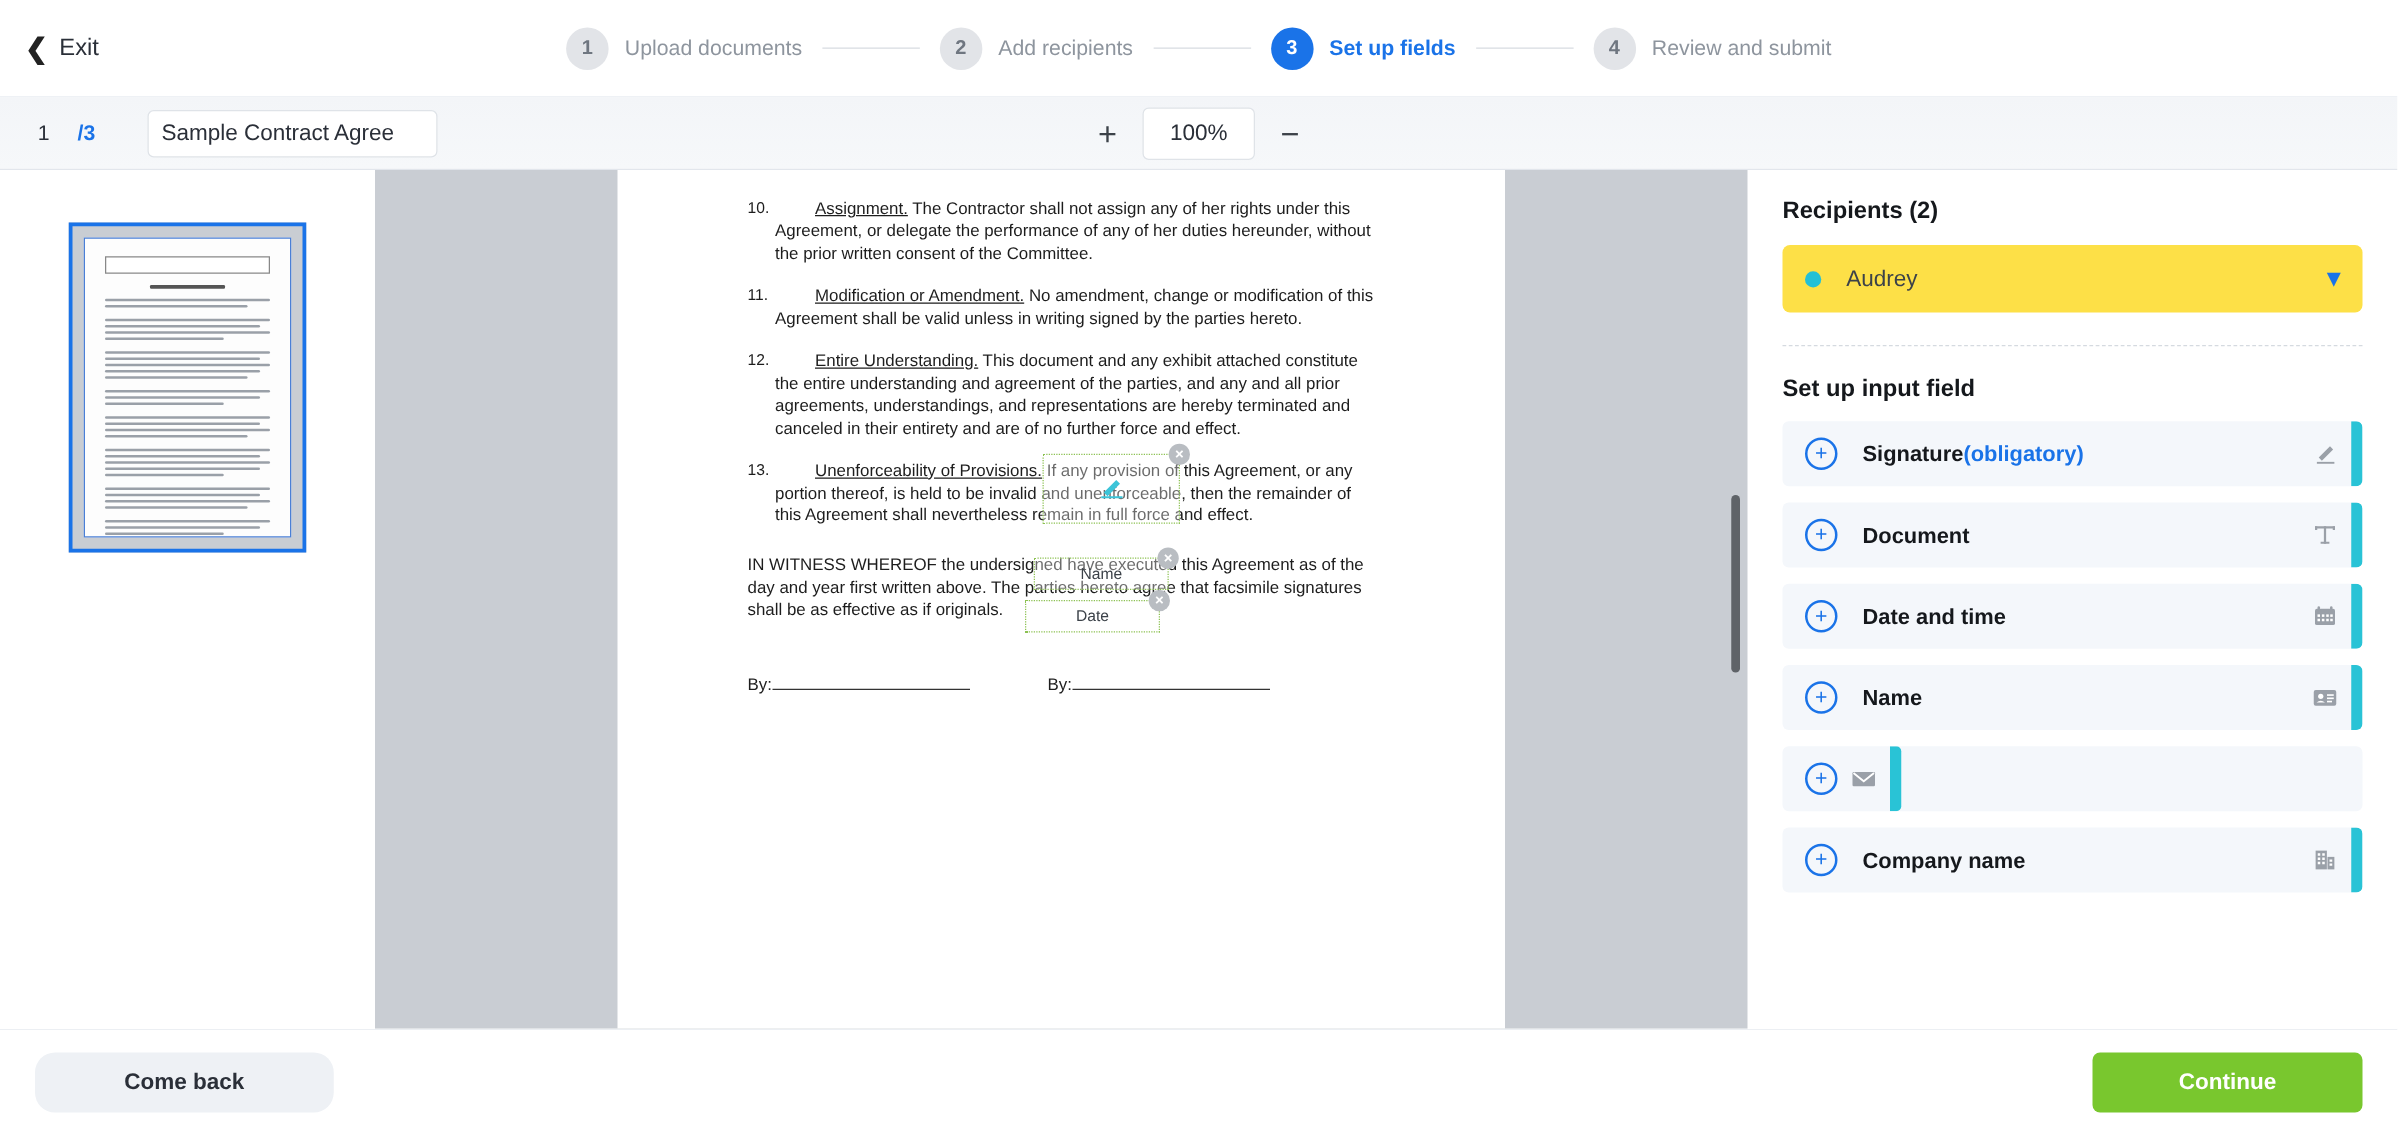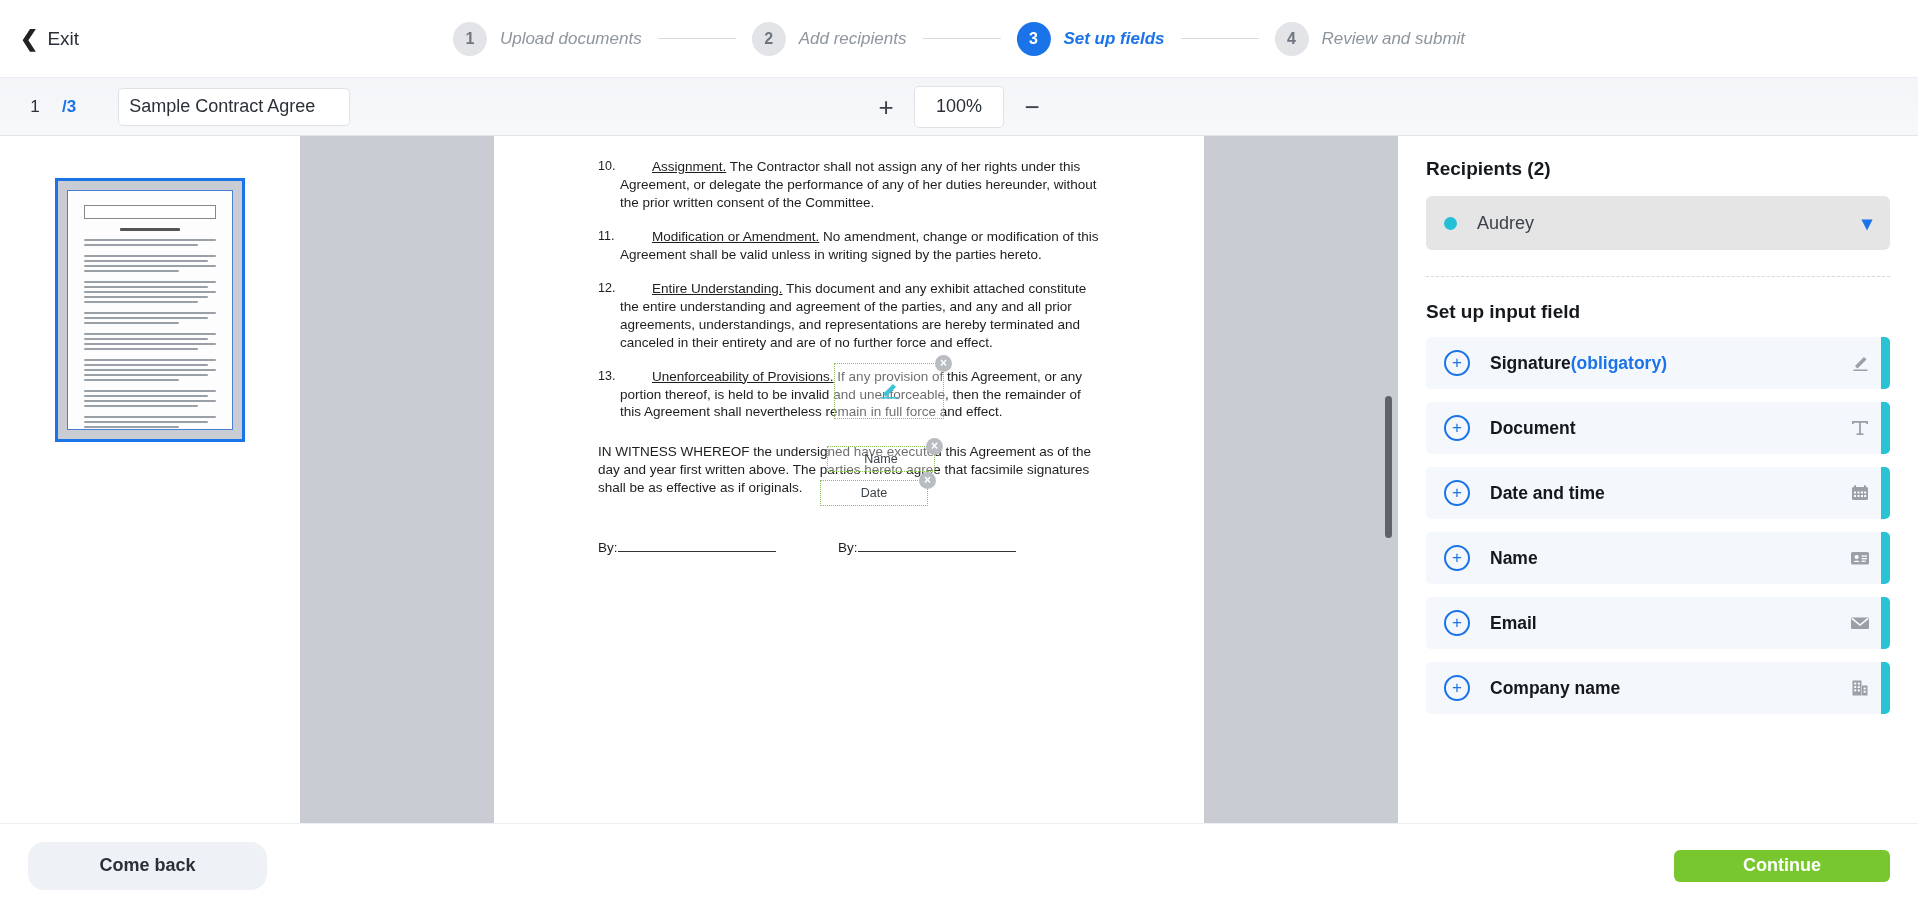--- a/index.html
+++ b/index.html
@@ -29,21 +29,21 @@
   }
   .step { display: flex; align-items: center; gap: 13px; }
   .step-num {
     width: 34px; height: 34px; border-radius: 50%;
     background: #e2e4e8; color: #6f7680;
     font-size: 16px; font-weight: 700;
     display: flex; align-items: center; justify-content: center;
     flex: 0 0 34px;
   }
   .step.active .step-num { background: #1a73e8; color: #fff; }
-  .step-label { font-size: 17px; color: #8e959e; white-space: nowrap; font-style: italic; }
+  .step-label { font-size: 17px; color: #8e959e; white-space: nowrap; }
   .step.active .step-label { color: #1a73e8; font-weight: 700; }
   .step-line { width: 78px; height: 1px; background: #d8dce1; margin: 0 16px; }
 
   
   .toolbar {
     height: 58px; flex: 0 0 58px;
     background: linear-gradient(#f3f5f8, #f6f8fa);
     border-bottom: 1px solid #e2e6ec;
     display: flex; align-items: center; position: relative;
   }
@@ -143,21 +143,21 @@
     background: #5f6368; border-radius: 4px;
   }
 
   
   .rpanel {
     width: 520px; flex: 0 0 520px; background: #ffffff;
     padding: 22px 28px 0 28px; overflow: hidden;
   }
   .rtitle { font-size: 19px; font-weight: 700; color: #15181c; margin-bottom: 16px; }
   .recip-row {
-    height: 54px; background: #e5e5e5; border-radius: 6px;
+    height: 54px; background: #fde047; border-radius: 6px;
     display: flex; align-items: center; padding: 0 18px; cursor: pointer;
   }
   .recip-dot { width: 13px; height: 13px; border-radius: 50%; background: #24c0d6; flex:0 0 13px;}
   .recip-name { font-size: 18px; color: #3c4249; margin-left: 20px; flex: 1 1 auto; }
   .chev-down { color: #1a73e8; font-size: 20px; font-weight: 700; line-height: 1; }
   .divider { border-top: 1px dashed #d5dae0; margin: 26px 0 24px; }
   .rtitle2 { font-size: 19px; font-weight: 700; color: #15181c; margin-bottom: 14px; }
 
   .field-row {
     position: relative; height: 52px; background: #f4f7fb; border-radius: 5px;
@@ -188,21 +188,21 @@
     height: 84px; flex: 0 0 84px; background: #fff;
     display: flex; align-items: center; justify-content: space-between;
     padding: 0 28px; border-top: 1px solid #eceff3;
   }
   .btn-back {
     width: 239px; height: 48px; background: #eef1f5; border: none; border-radius: 16px;
     font-size: 18px; font-weight: 700; color: #2a2f38; cursor: pointer;
     font-family: "Liberation Sans", sans-serif;
   }
   .btn-cont {
-    width: 216px; height: 32px; background: #79c72e; border: none; border-radius: 6px;
+    width: 216px; height: 48px; background: #79c72e; border: none; border-radius: 6px;
     font-size: 18px; font-weight: 700; color: #ffffff; cursor: pointer;
     font-family: "Liberation Sans", sans-serif;
   }
 </style>
 </head>
 <body>
 
 <div id="app">
 
   <div class="header">
@@ -438,21 +438,20 @@
             <rect x="12.6" y="8.4" width="5.4" height="1.3" fill="#fff"></rect>
             <rect x="12.6" y="11" width="5.4" height="1.3" fill="#fff"></rect>
             <rect x="12.6" y="13.6" width="4" height="1.3" fill="#fff"></rect>
           </svg>
         </span>
         <span class="field-bar"></span>
       </div>
 
       <div class="field-row">
         <span class="plus-ic">+</span>
-        <span class="field-label"><span>Email</span></span>
         <span class="field-ic">
           <svg width="22" height="22" viewBox="0 0 22 22">
             <rect x="2" y="5.5" width="18" height="11.5" rx="1" fill="#9aa0a8"></rect>
             <path d="M2.8 6.4 L11 13 L19.2 6.4" stroke="#fff" stroke-width="1.5" fill="none"></path>
           </svg>
         </span>
         <span class="field-bar"></span>
       </div>
 
       <div class="field-row">

